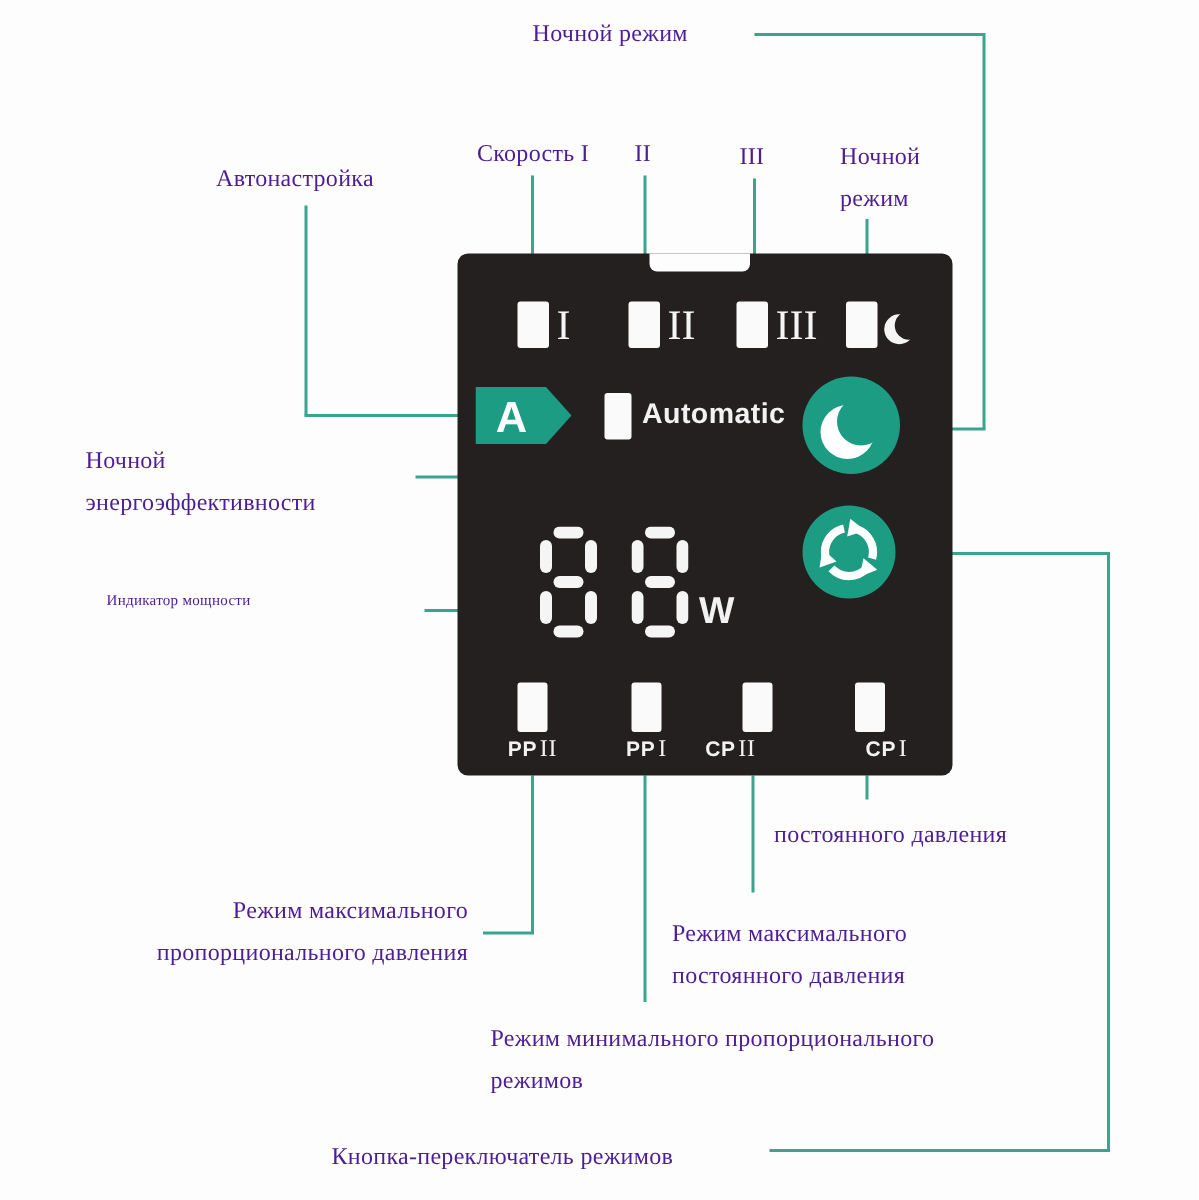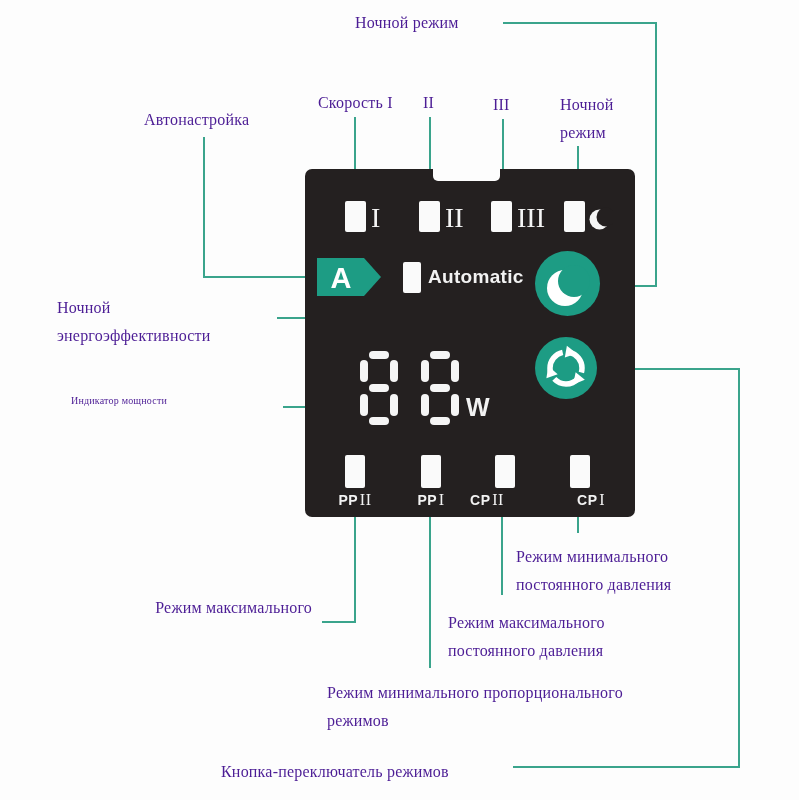--- a/index.html
+++ b/index.html
@@ -67,24 +67,24 @@
 
   <div class="lbl" style="left:57px;top:294px;">
     <span class="ln">Ночной</span>
     <span class="ln">энергоэффективности</span>
   </div>
 
   <div class="lbl sans" style="left:71px;top:395px;">Индикатор мощности</div>
 
   <div class="lbl" style="left:84px;top:594px;width:228px;text-align:right;">
     <span class="ln">Режим максимального</span>
+    <span class="ln">пропорционального давления</span>
   </div>
 
   <div class="lbl" style="left:516px;top:543px;">
-    <span class="ln">Режим минимального</span>
     <span class="ln">постоянного давления</span>
   </div>
 
   <div class="lbl" style="left:448px;top:609px;">
     <span class="ln">Режим максимального</span>
     <span class="ln">постоянного давления</span>
   </div>
 
   <div class="lbl" style="left:327px;top:679px;">
     <span class="ln">Режим минимального пропорционального</span>

